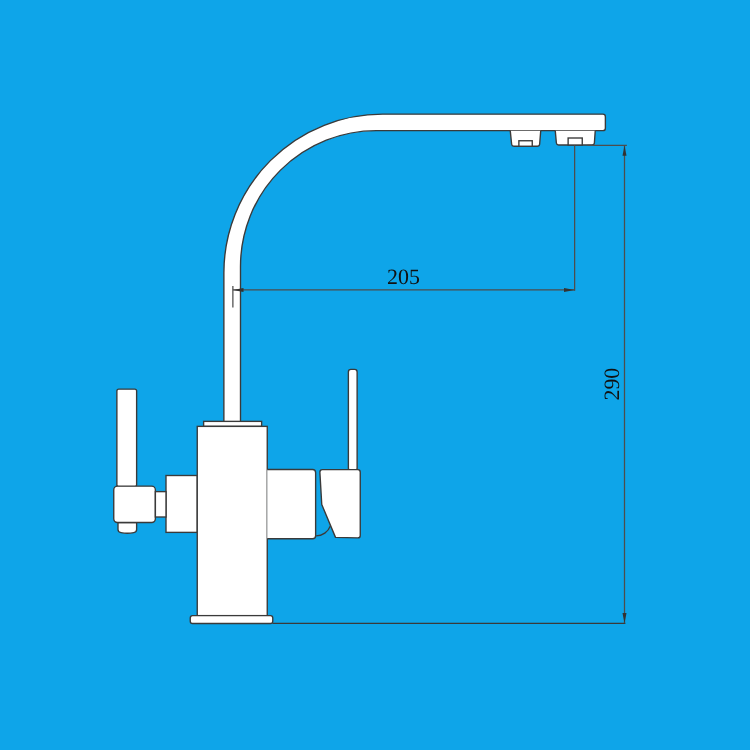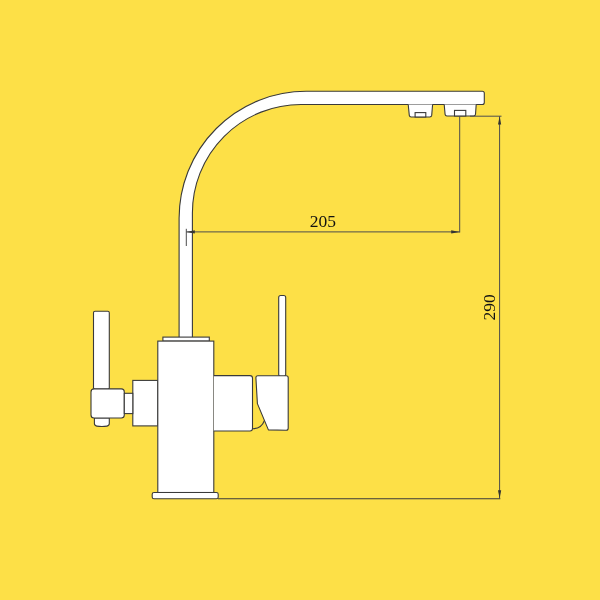--- a/index.html
+++ b/index.html
@@ -1,16 +1,16 @@
 <!DOCTYPE html>
 <html><head>
 <meta charset="utf-8">
 <style>
   html,body{margin:0;padding:0;background:#ffffff;}
-  .wrap{width:600px;height:600px;position:relative;background:#fde047;}
+  .wrap{width:600px;height:600px;position:relative;background:#0ea5e9;}
   svg{display:block;}
   text{font-family:"Liberation Serif", serif;}
 </style>
 </head>
 <body>
 <div class="wrap">
 <svg width="600" height="600" viewBox="0 0 600 600">
 
   <path d="M 179.1,341 L 179.1,218.3 A 127,127 0 0 1 306.1,91.3 L 482.3,91.3 Q 484.3,91.3 484.3,93.3 L 484.3,102.5 Q 484.3,104.5 482.3,104.5 L 301,104.5 A 108.6,108.6 0 0 0 192.4,213.1 L 192.4,341" fill="#ffffff" stroke="#3a3a3a" stroke-width="1.1" stroke-linejoin="round"></path>
 

